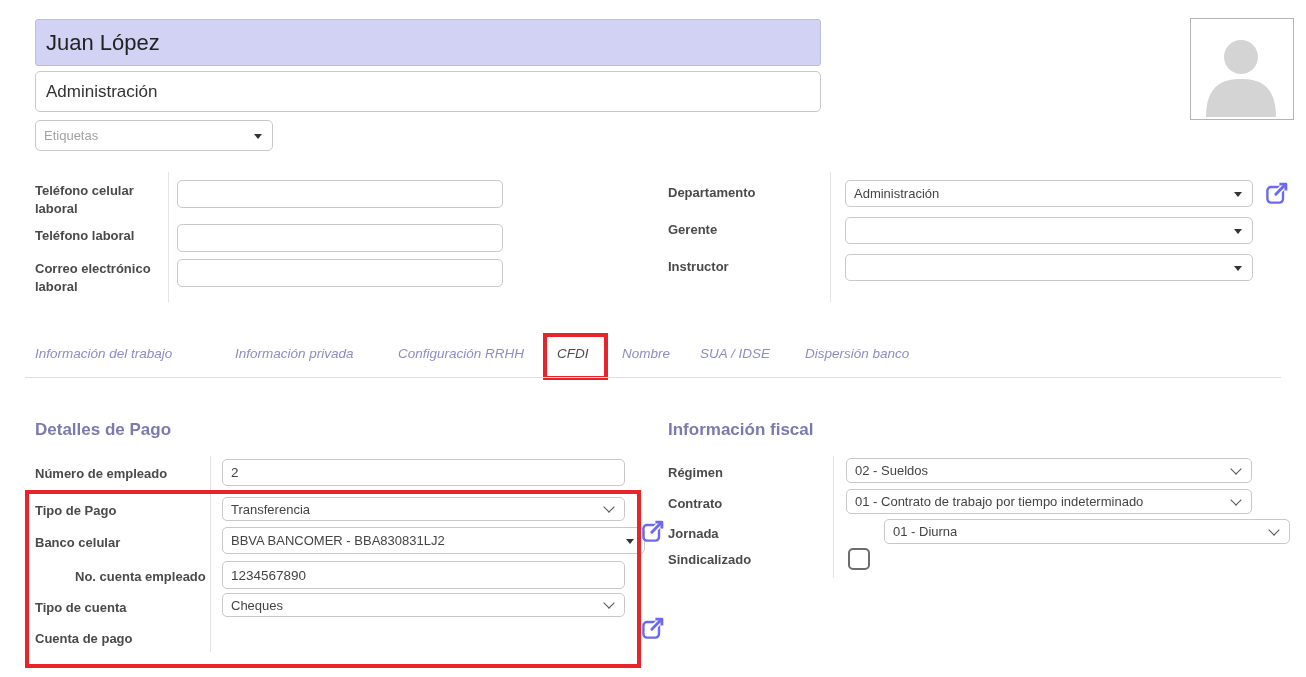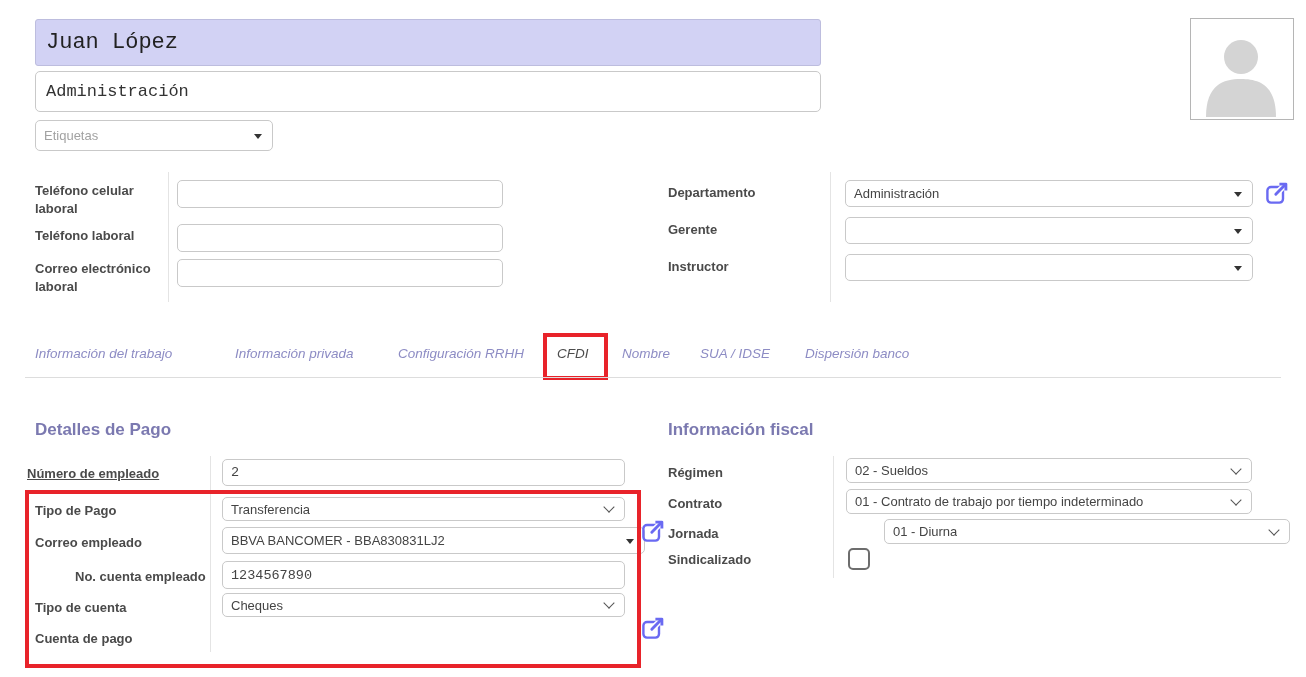--- a/index.html
+++ b/index.html
@@ -3,21 +3,21 @@
 <meta charset="utf-8">
 <style>
   html,body{margin:0;padding:0;background:#fff;}
   #screen{
     position:relative;width:1306px;height:677px;background:#fff;overflow:hidden;
     font-family:"Liberation Sans", sans-serif;color:#4c4c4c;
   }
   .lbl{position:absolute;font-size:13px;font-weight:bold;color:#4a4a4a;line-height:18px;}
   .inp{
     position:absolute;box-sizing:border-box;border:1px solid #c9c9c9;border-radius:5px;
-    background:#fff;font-family:Liberation Mono, monospace;font-size:13.5px;color:#444;
+    background:#fff;font-family:Liberation Sans, sans-serif;font-size:13.5px;color:#444;
     padding:0 8px;outline:none;
   }
   .fsel{
     position:absolute;box-sizing:border-box;border:1px solid #c9c9c9;border-radius:5px;
     background:#fff;display:flex;align-items:center;padding:0 24px 0 8px;
     font-size:13px;color:#444;cursor:pointer;
   }
   .fsel .val{white-space:nowrap;overflow:hidden;}
   .caret{
     position:absolute;right:10px;top:50%;margin-top:-2px;width:0;height:0;
@@ -107,30 +107,30 @@
   <div class="tab" style="left:557px;color:#4c4c4c;">CFDI</div>
   <div class="redbox" style="left:543px;top:333px;width:57px;height:39px;"></div>
   <div class="tab" style="left:622px;">Nombre</div>
   <div class="tab" style="left:700px;">SUA / IDSE</div>
   <div class="tab" style="left:805px;">Dispersión banco</div>
   <div class="tabline"></div>
 
   <div class="heading" style="left:35px;top:420px;">Detalles de Pago</div>
   <div class="vline" style="left:210px;top:456px;height:196px;"></div>
 
-  <div class="lbl" style="left:27px;top:465px;text-decoration:underline;">Número de empleado</div>
+  <div class="lbl" style="left:35px;top:465px;">Número de empleado</div>
   <input class="inp" style="left: 222px; top: 459px; width: 403px; height: 27px;" value="2">
 
   <div class="lbl" style="left:35px;top:502px;">Tipo de Pago</div>
   <div class="fsel" style="left:222px;top:497px;width:403px;height:24px;">
     <span class="val">Transferencia</span>
     <span class="chev"></span>
   </div>
 
-  <div class="lbl" style="left:35px;top:534px;">Correo empleado</div>
+  <div class="lbl" style="left:35px;top:534px;">Banco celular</div>
   <div class="fsel" style="left:222px;top:527px;width:423px;height:27px;">
     <span class="val">BBVA BANCOMER - BBA830831LJ2</span>
     <span class="caret"></span>
   </div>
   <svg class="exticon" style="left:641px;top:519px;" width="24" height="24" viewBox="0 0 20 20">
     <rect x="2" y="5" width="13" height="13" rx="3" fill="none" stroke="#6a6af2" stroke-width="2"></rect>
     <path d="M9 11 L17.5 2.5" stroke="#ffffff" stroke-width="5" fill="none"></path>
     <path d="M9 11 L17 3" stroke="#6a6af2" stroke-width="2.4" stroke-linecap="round" fill="none"></path>
     <path d="M12 2.6 H17.4 V8" stroke="#6a6af2" stroke-width="2.4" stroke-linejoin="round" fill="none"></path>
   </svg>

